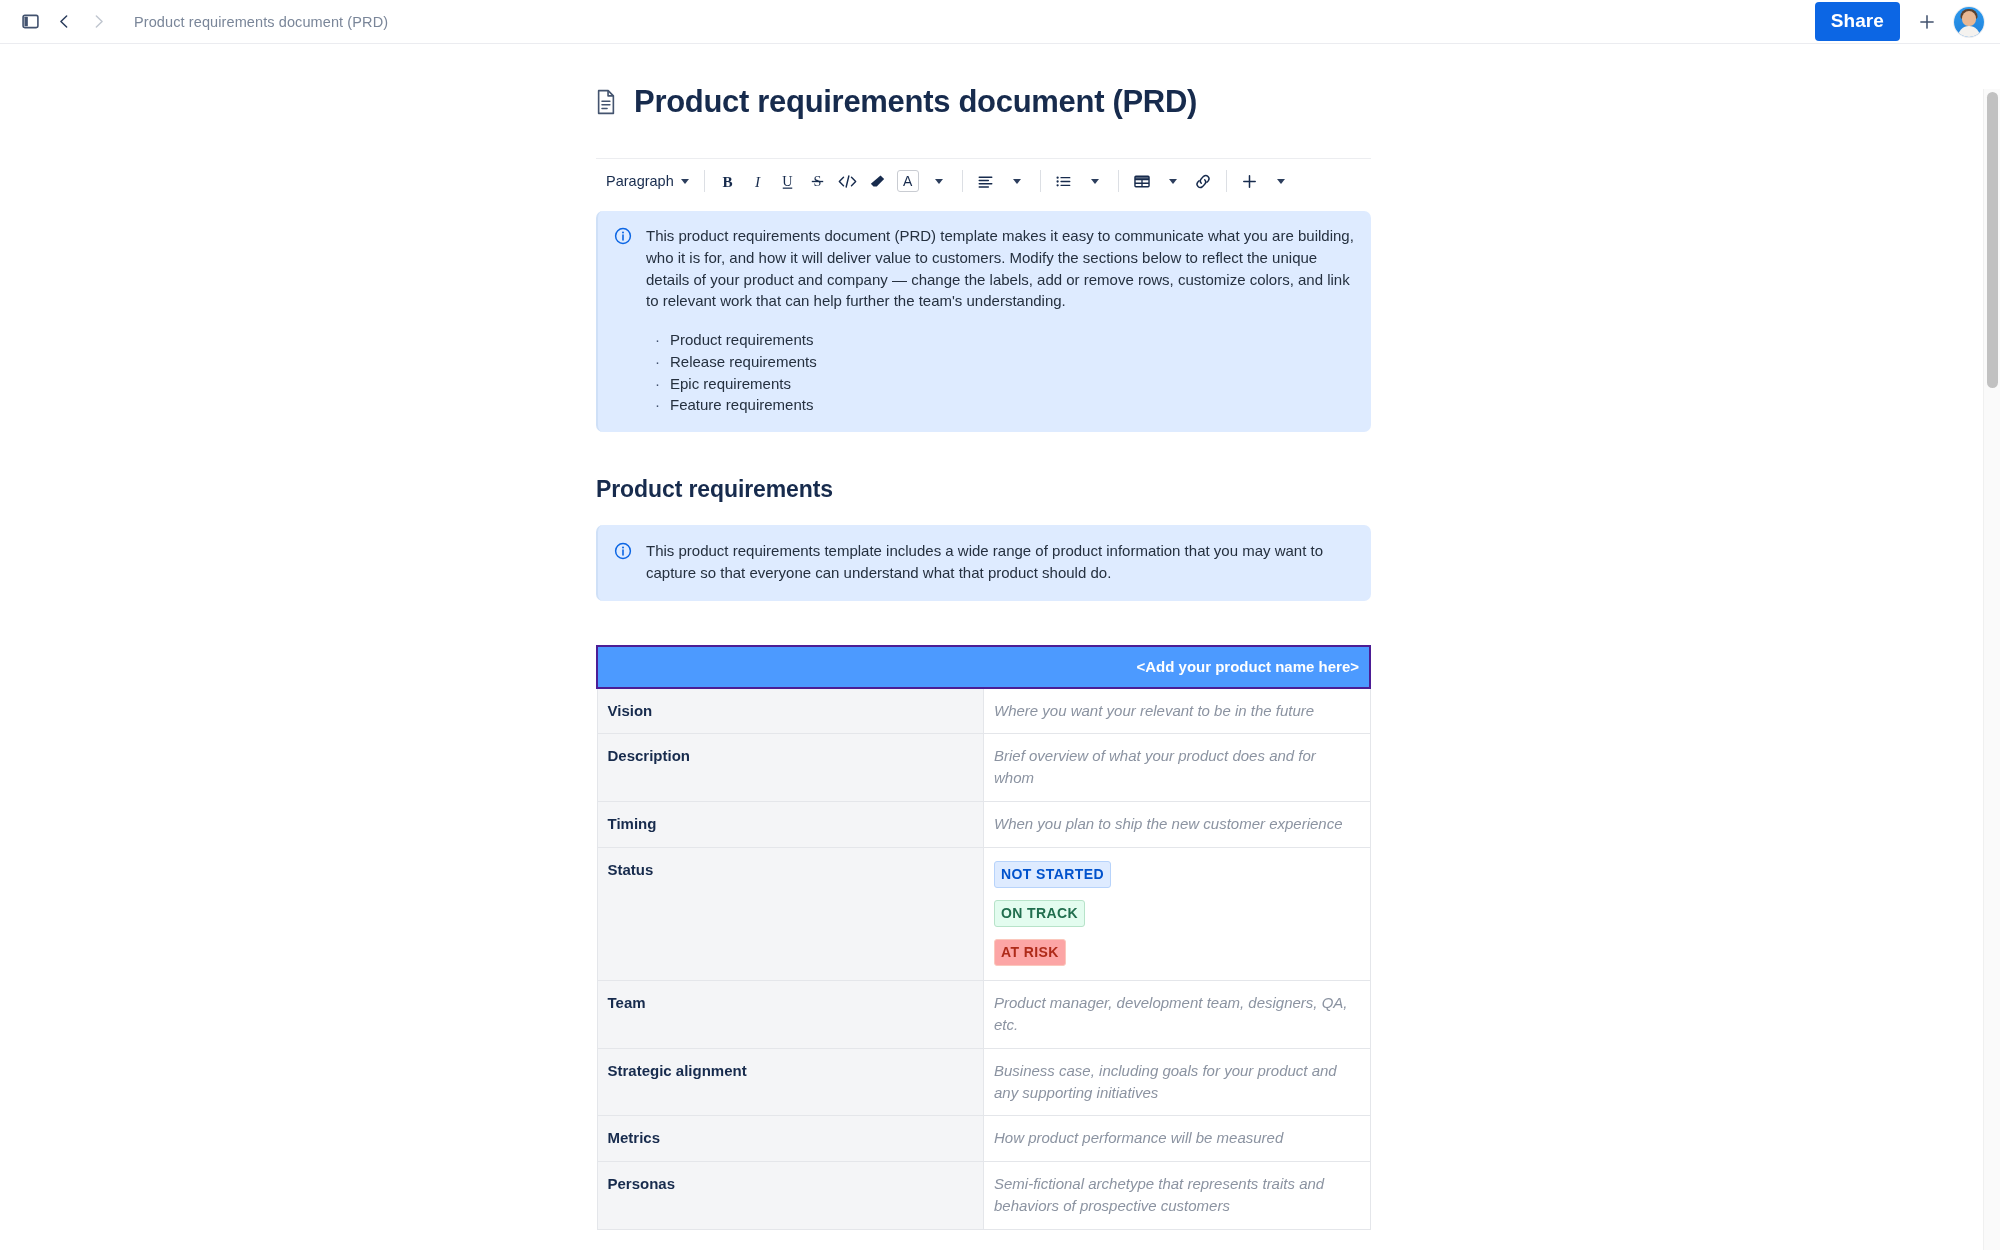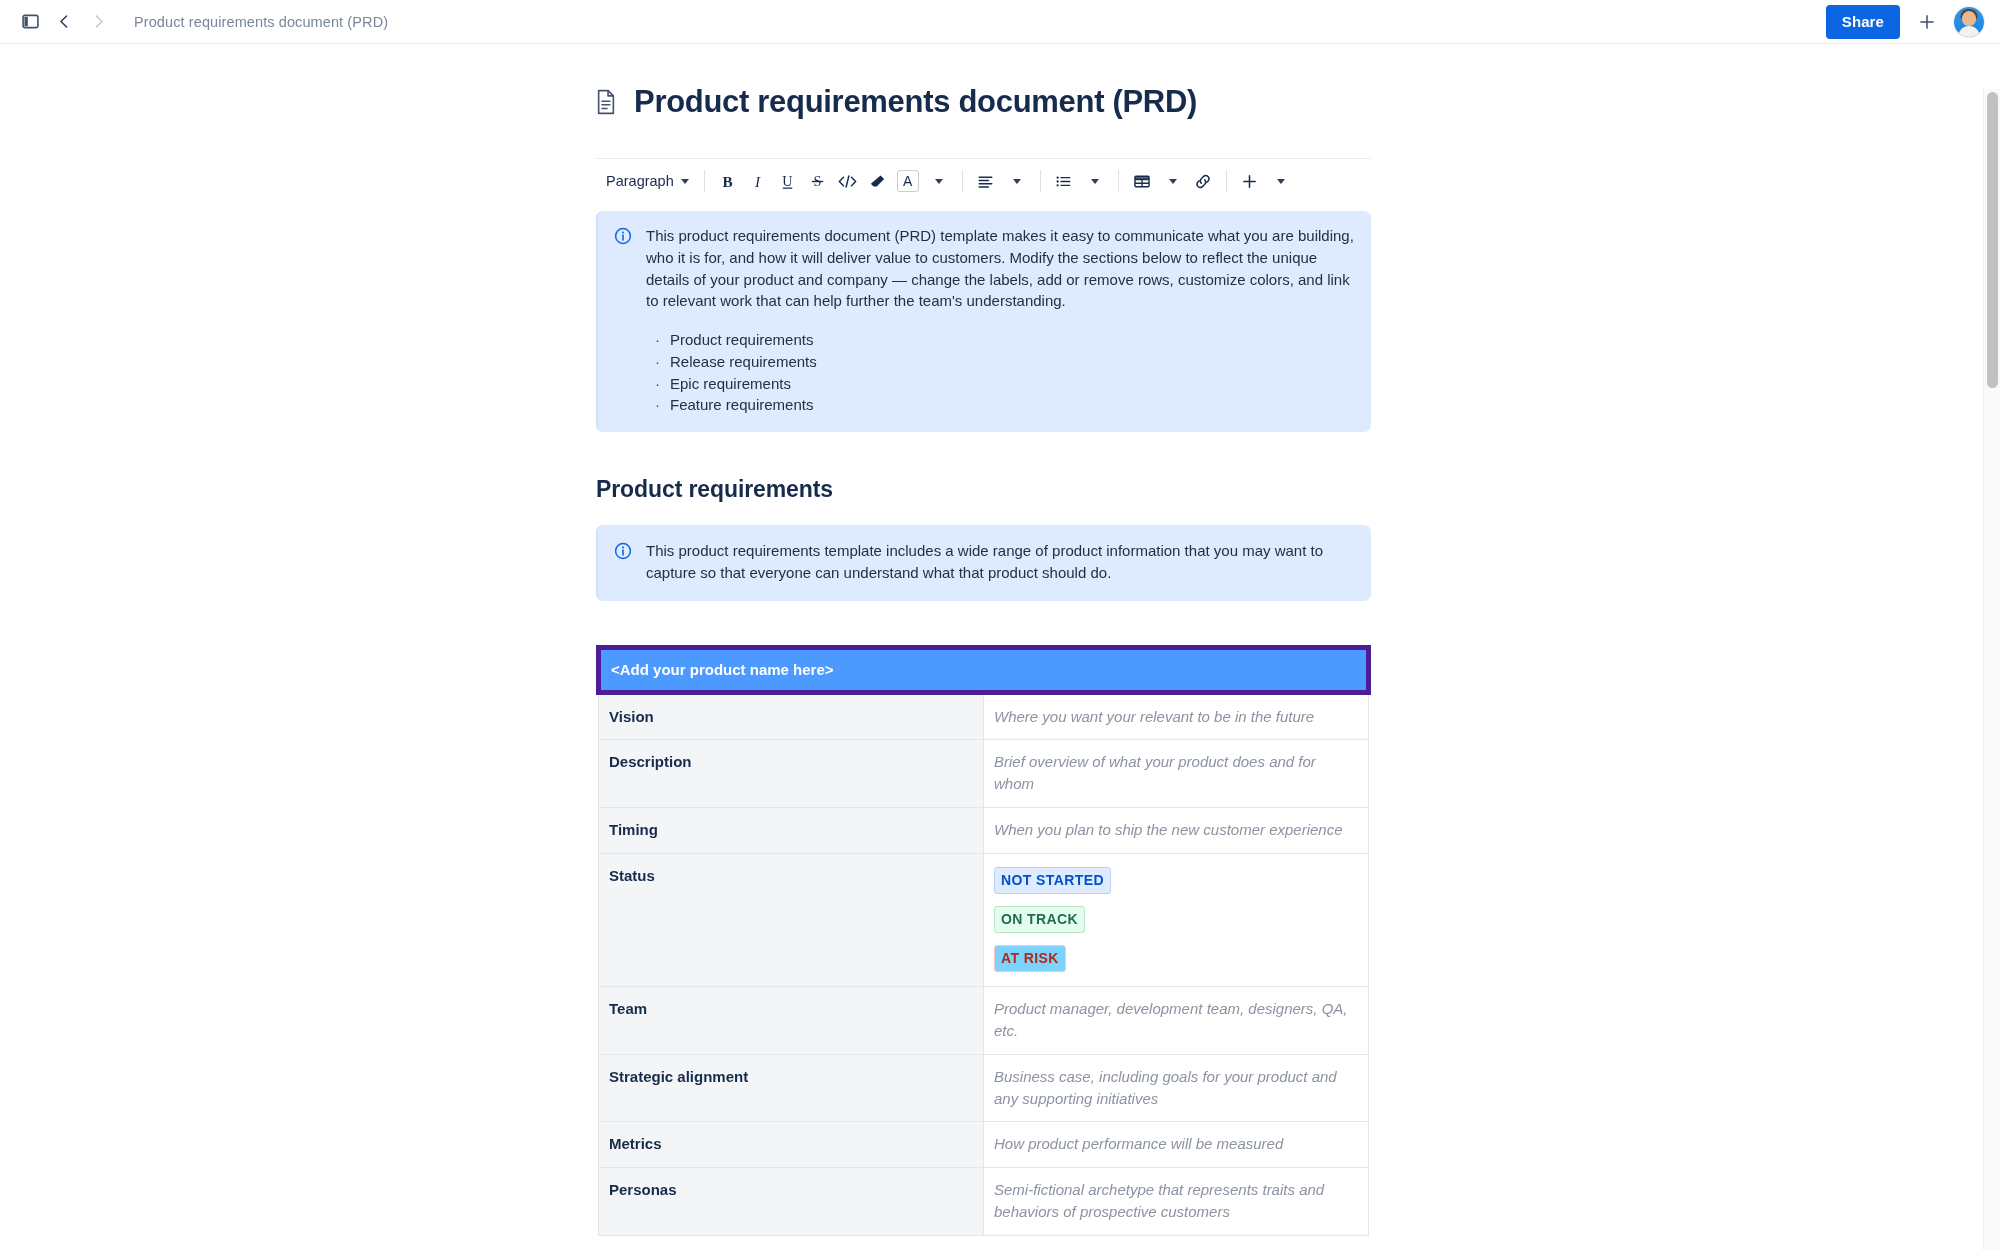--- a/index.html
+++ b/index.html
@@ -40,21 +40,21 @@
   }
   .topbar-right {
     position: absolute; right: 16px; top: 0; bottom: 0;
     display: flex; align-items: center; gap: 12px;
   }
   .share-btn {
     background: #0c66e4;
     color: #ffffff;
     border: none;
     border-radius: 4px;
-    font-size: 15px;
+    font-size: 19px;
     font-weight: 600;
     padding: 8px 16px 9px;
     cursor: pointer;
     font-family: "Liberation Sans", sans-serif;
     letter-spacing: .1px;
   }
   .plus-btn {
     width: 30px; height: 30px;
     display: flex; align-items: center; justify-content: center;
     color: #42526e; cursor: pointer;
@@ -200,25 +200,25 @@
   .tbl {
     margin-top: 44px;
     border-collapse: collapse;
     width: 100%;
     table-layout: fixed;
     border: 1px solid #e4e6ea;
   }
   .tbl th.product-head {
     background: #4c9aff;
     color: #ffffff;
-    text-align: left;
+    text-align: right;
     font-size: 15px;
     font-weight: bold;
     padding: 11px 10px 12px;
-    border: 5px solid #4c1d95;
+    border: 2px solid #4c1d95;
   }
   .tbl td {
     border: 1px solid #e4e6ea;
     padding: 11px 10px 12px;
     font-size: 15px;
     vertical-align: top;
     line-height: 1.45;
   }
   .tbl td.k {
     width: 121px;
@@ -238,21 +238,21 @@
     font-size: 14px;
     font-weight: bold;
     letter-spacing: .4px;
     padding: 2px 6px 3px;
     border-radius: 3px;
     margin-bottom: 12px;
   }
   .badge:last-child { margin-bottom: 0; }
   .badge.blue   { background: #deebff; color: #0052cc; border: 1px solid #b7d3fb; }
   .badge.green  { background: #e3fcef; color: #216e4e; border: 1px solid #b7e3c9; }
-  .badge.red    { background: #7dd3fc; color: #ae2a19; border: 1px solid #fbc7bc; }
+  .badge.red    { background: #fca5a5; color: #ae2a19; border: 1px solid #fbc7bc; }
   .badge-wrap { display: flex; flex-direction: column; align-items: flex-start; }
 
   
   .scrollbar-track {
     position: absolute;
     right: 0; top: 45px;
     width: 17px; height: 1205px;
     background: #fafafa;
     border-left: 1px solid #f0f0f0;
   }

